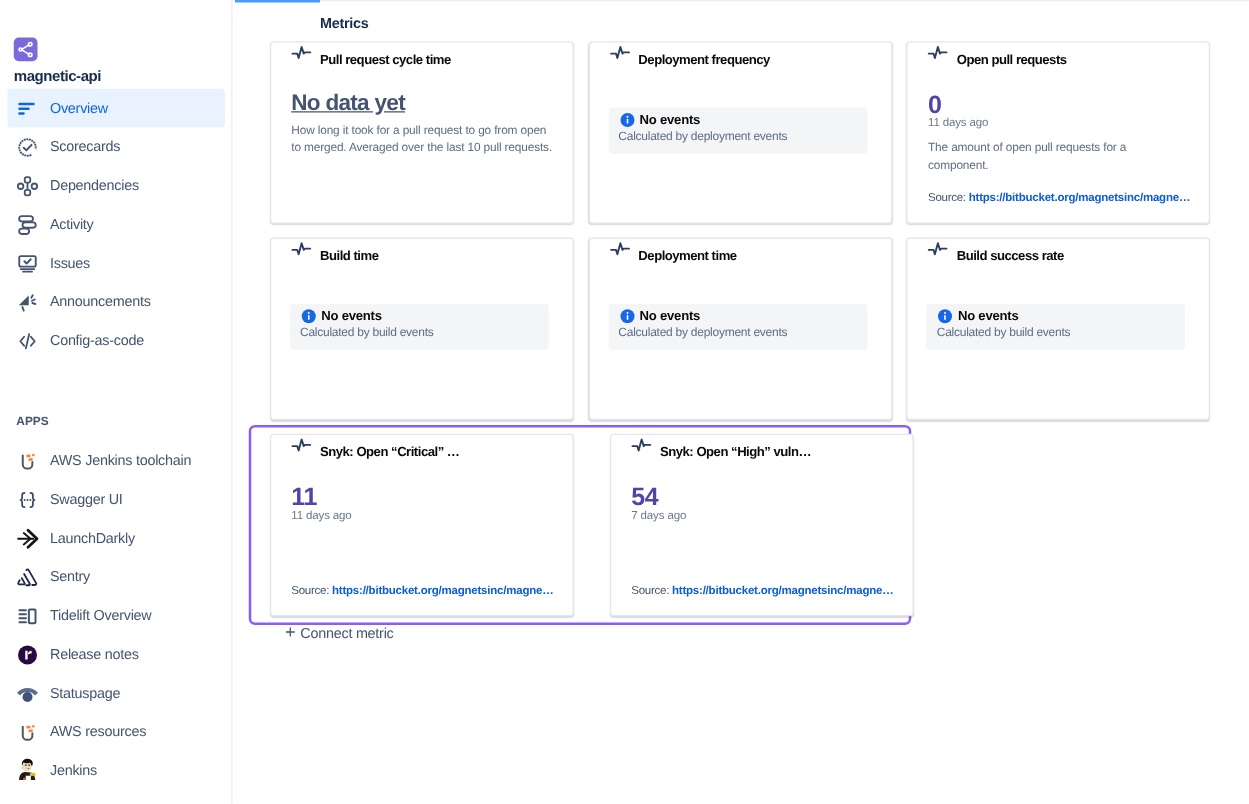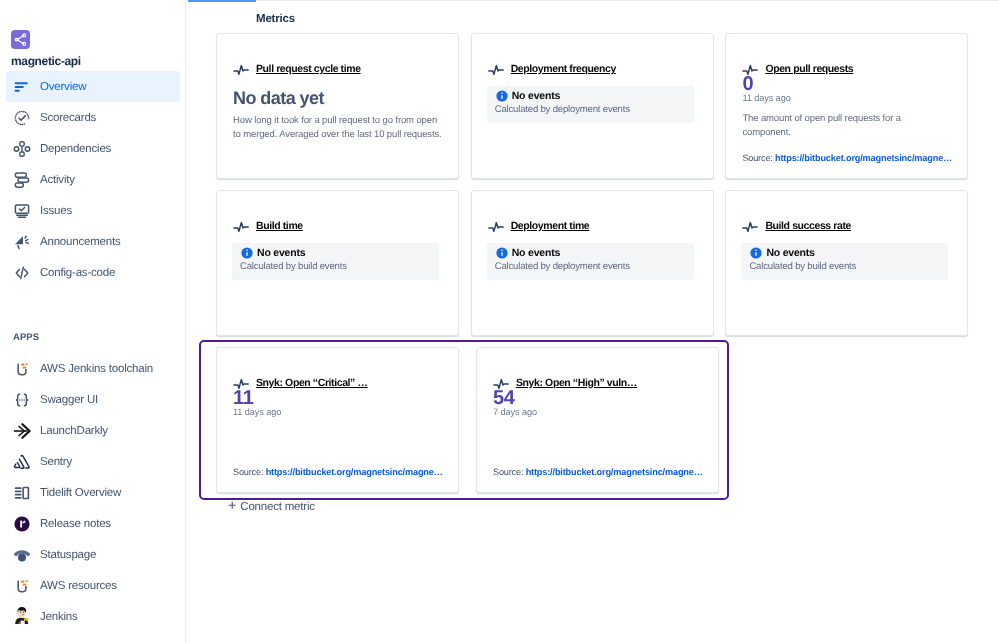--- a/index.html
+++ b/index.html
@@ -58,45 +58,45 @@
   .grid { position:absolute; left:29px; top:33px; width:760px; }
   .row { display:flex; gap:11.7px; margin-bottom:11px; }
   .card {
     width: 243px; height: 146px;
     border:1px solid #E4E6EB; border-radius:3px; background:#fff;
     box-shadow: 0 1px 1px rgba(9,30,66,0.17);
     padding: 0 16px;
     position:relative;
     flex: 0 0 243px;
   }
-  .card-head { display:flex; align-items:flex-start; gap:6px; position:absolute; left:16px; top:29px; height:12px;text-decoration:underline;}
+  .card-head { display:flex; align-items:flex-end; gap:6px; position:absolute; left:16px; top:8px; height:12px;}
   .card-title { font-size:10.5px; font-weight:700; color:#0A0A0A; white-space:nowrap; letter-spacing:-0.4px;}
   .cbody { position:absolute; left:16px; width:209.1px; top:36px; }
   .headline { font-size:18px; font-weight:700; color:#44546F;
-              letter-spacing:-0.55px; line-height:21px; margin-top:18px;}
+              letter-spacing:-0.55px; line-height:21px; margin-top:2px;text-decoration:underline;}
   .desc { font-size:9.5px; color:#5E6C84;
           line-height:13.7px; letter-spacing:-0.12px; margin-top:5px;}
   .ago + .desc { margin-top:9px;}
   .bignum { font-size:20px; font-weight:700; color:#5243AA;
             line-height:20px; letter-spacing:-0.3px; margin-top:4px;}
   .ago { font-size:9.2px; color:#6B778C; letter-spacing:-0.1px; margin-top:-1px;}
   .noev { background:#F4F5F7; border-radius:3px;
           padding:3px 9px 8px 8px; margin-top:16px; margin-left:-1px; margin-right:3px;}
   .noev-top { display:flex; align-items:center; gap:3px; height:13px;}
   .noev .iic { width:14px; display:flex; align-items:center; justify-content:center;}
   .noev-t { font-size:10.5px; font-weight:700; color:#0A0A0A; letter-spacing:-0.2px;}
   .noev-s { font-size:9.6px; color:#5E6C84; margin-top:2px; letter-spacing:-0.2px;}
   .source { position:absolute; left:16px; bottom:15px; font-size:9.2px; color:#42526E; white-space:nowrap;
             letter-spacing:-0.2px;}
   .source .lnk { color:#0B5CD5; text-decoration:none; font-weight:700; letter-spacing:-0.17px;text-align:center;}
 
   .focusrow {
-    border:2px solid #4c1d95; border-radius:5px;
+    border:2px solid #8b5cf6; border-radius:5px;
     padding:5px 12px 5px 15px; margin-left:-17px; width:530px;
-    display:flex; gap:17px; margin-bottom:0; margin-top:-7px;
+    display:flex; gap:29px; margin-bottom:0; margin-top:-7px;
   }
   .connect { display:flex; align-items:center; gap:4px; font-size:11.5px; color:#44546F;
              margin-top:0px; padding-left:12px; cursor:pointer; letter-spacing:-0.2px;
              height:14px; width:fit-content;}
   .plus { font-size:14.5px; color:#44546F; line-height:1; font-weight:400; margin-top:-1px; }
 </style>
 </head>
 <body>
 
 <div class="app">

